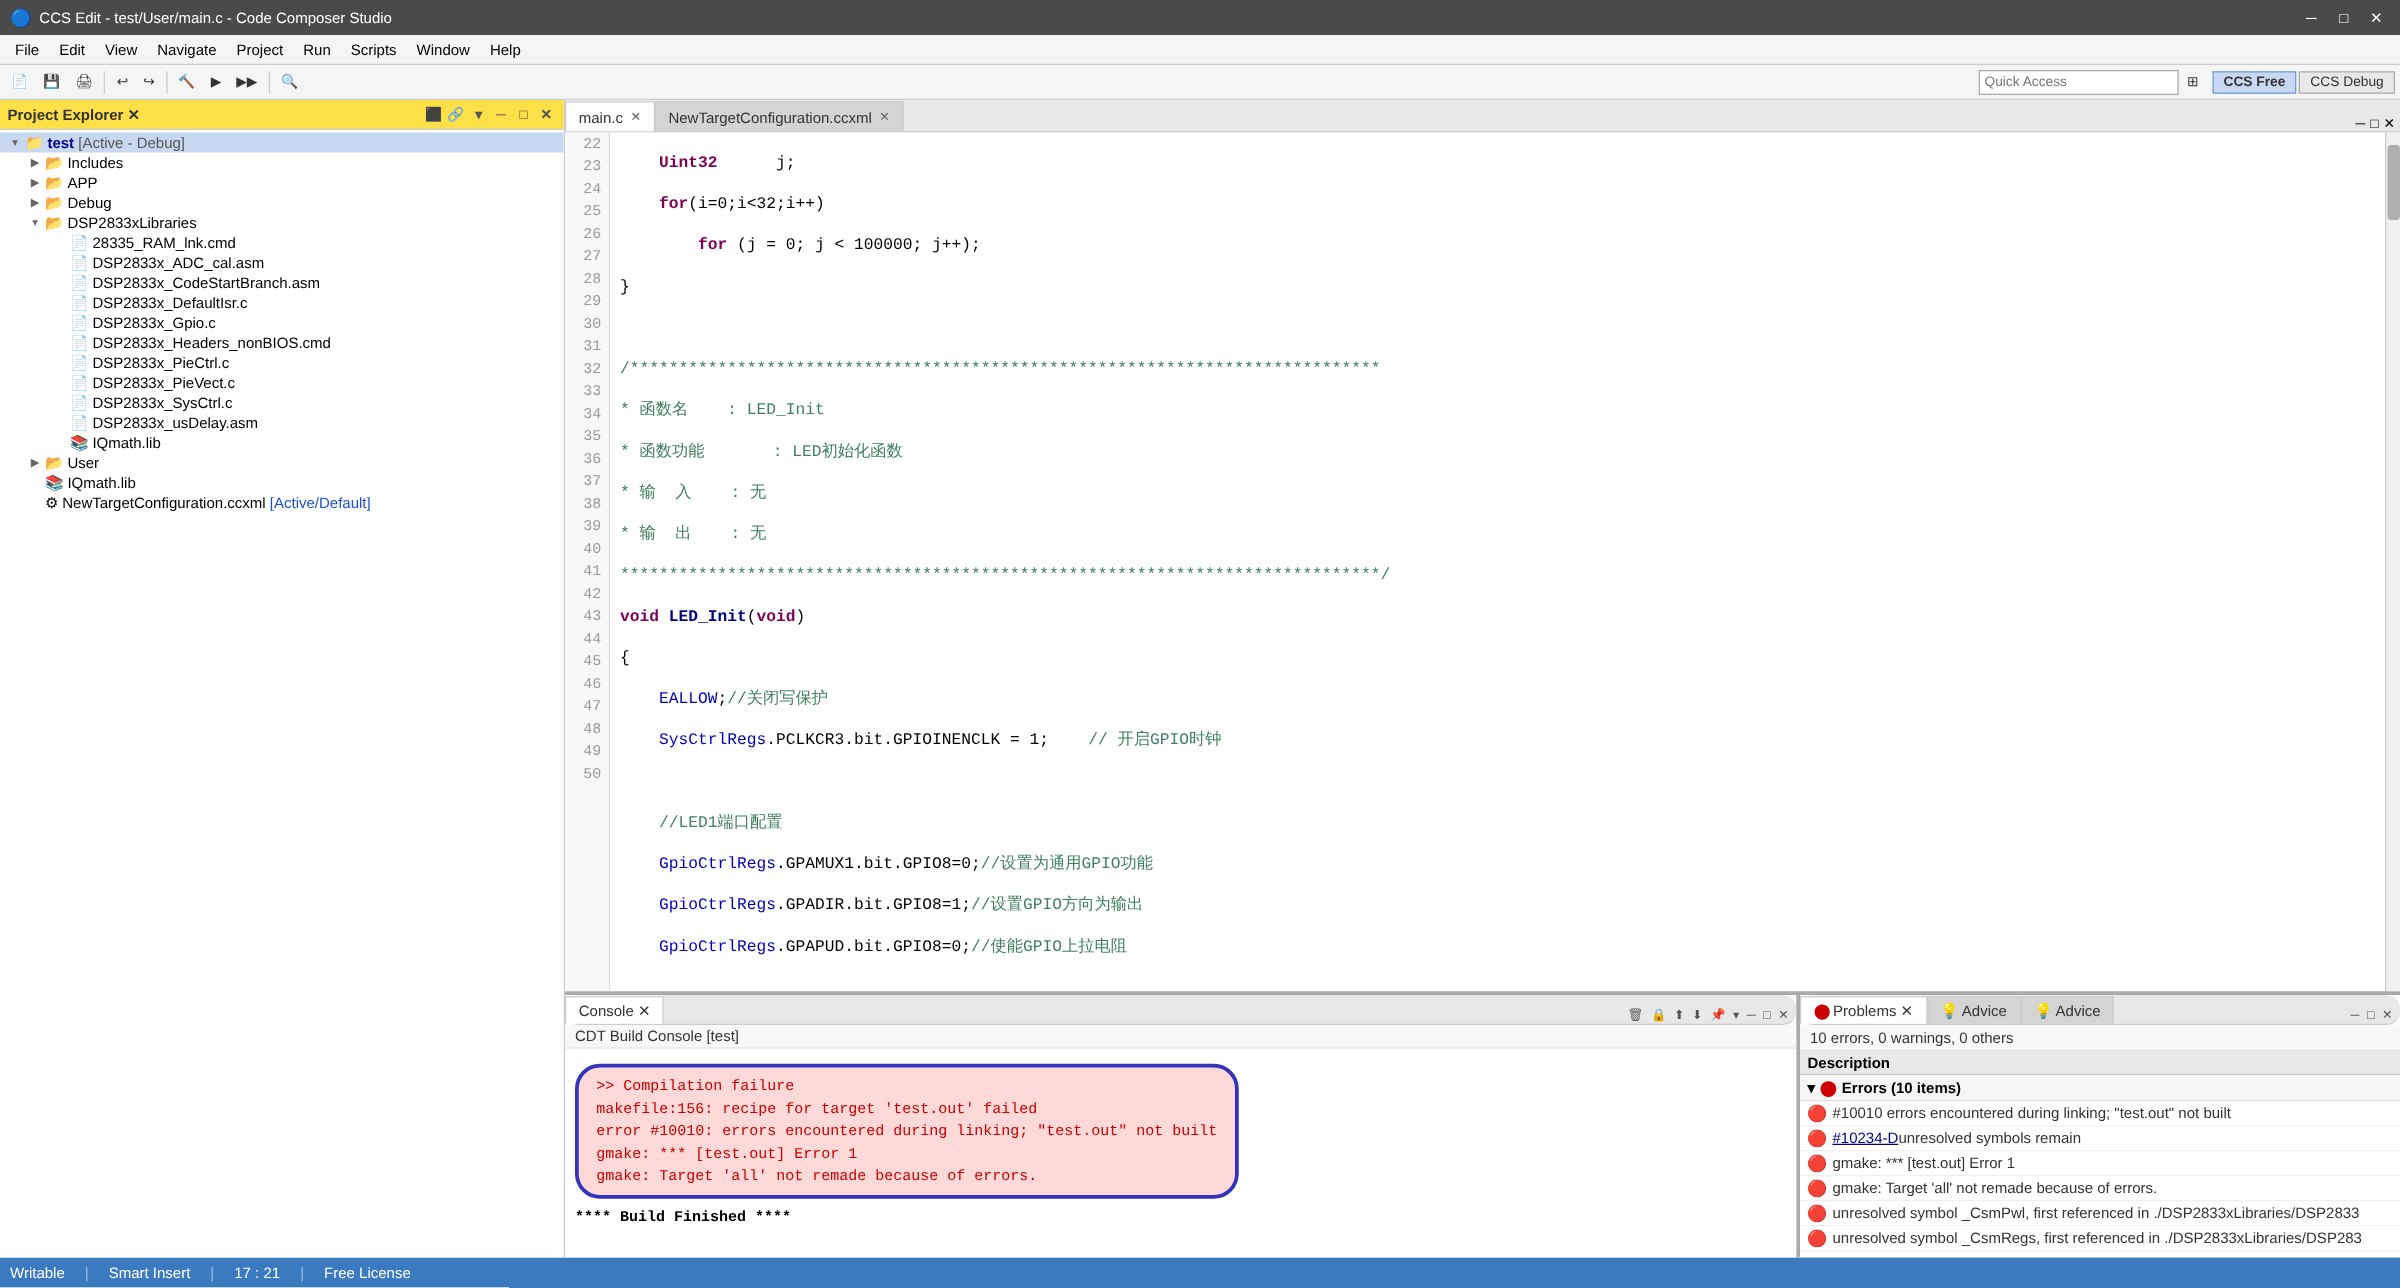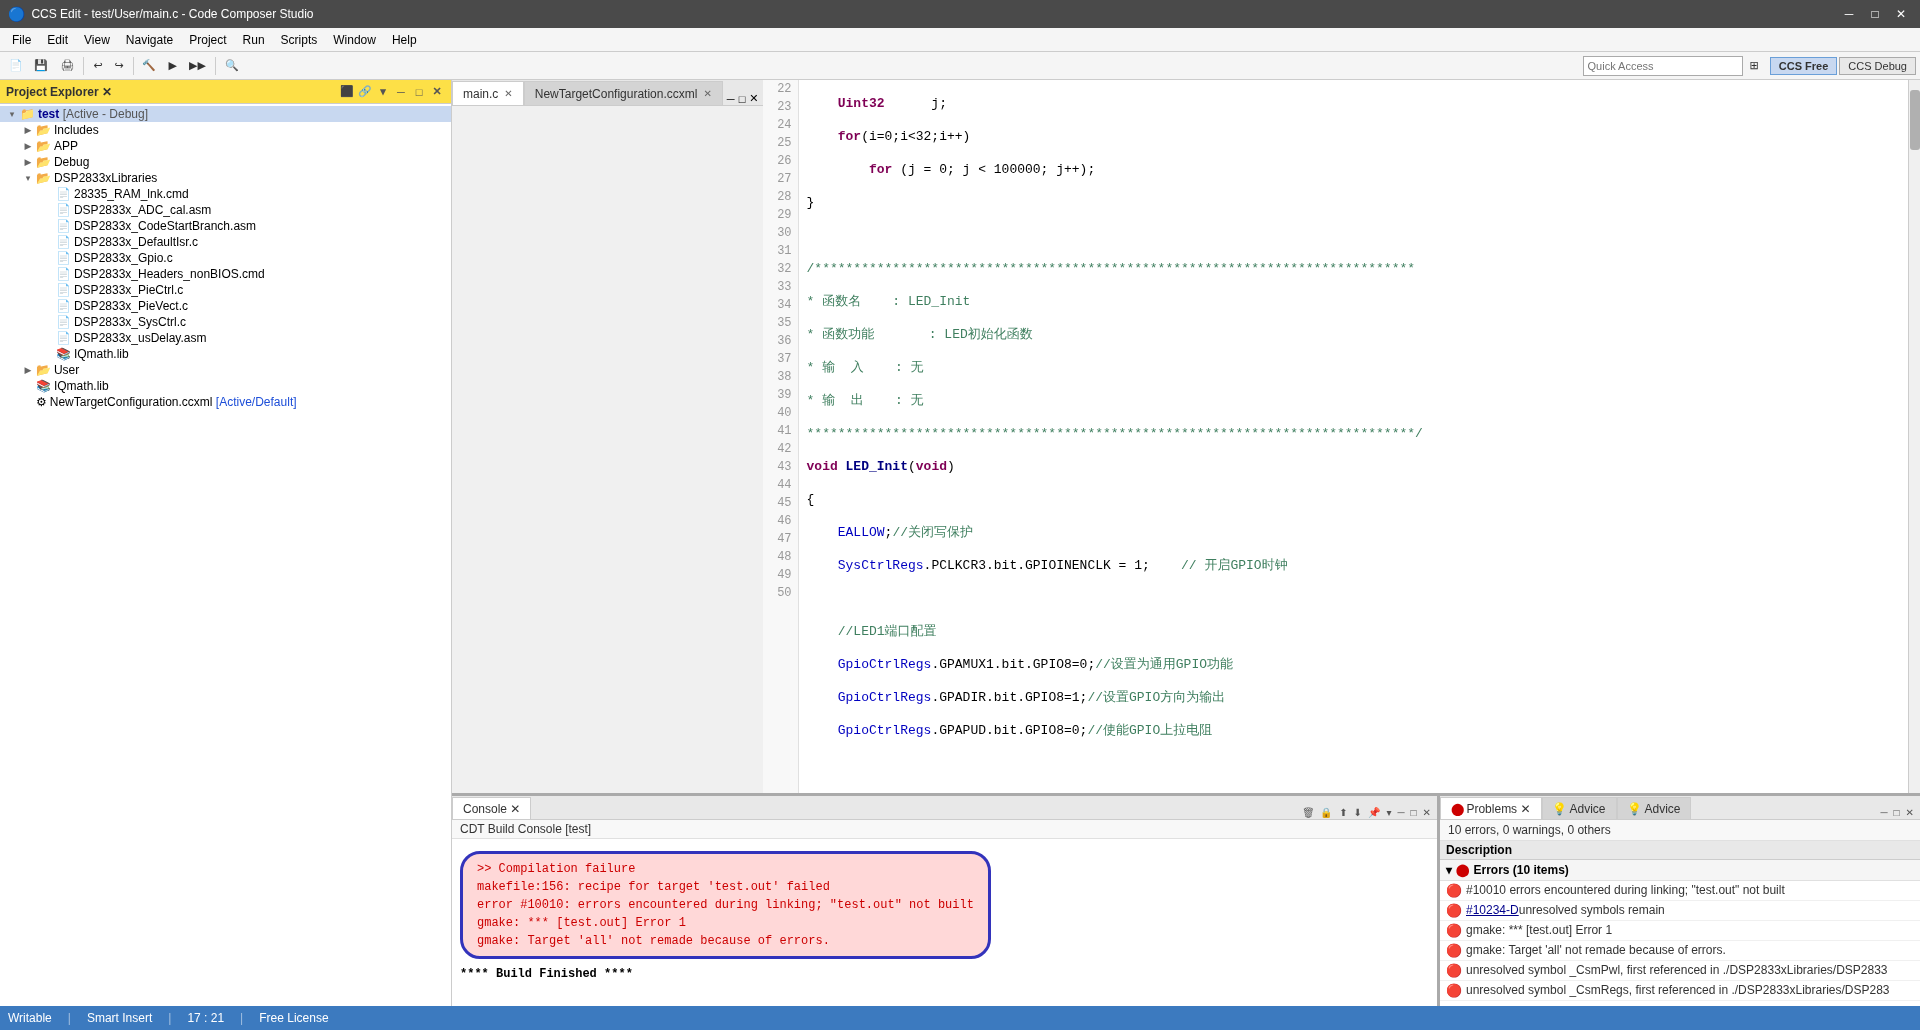--- a/index.html
+++ b/index.html
@@ -137,21 +137,21 @@
       flex: 1;
       display: flex;
       flex-direction: column;
       overflow: hidden;
     }
 
     
     #editor-area {
       flex: 1;
       display: flex;
-      flex-direction: row;
+      flex-direction: column;
       overflow: hidden;
       border-bottom: 3px solid #aaa;
     }
 
     
     .tab-bar {
       display: flex;
       background: #e8e8e8;
       border-bottom: 1px solid #ccc;
       height: 26px;
@@ -228,20 +228,21 @@
       flex-direction: column;
       background: #fff;
     }
 
     .bottom-tab-bar {
       display: flex;
       background: #e8e8e8;
       border-bottom: 1px solid #ccc;
       height: 24px;
       align-items: flex-end;
+      border-radius: 11px;
     }
     .bottom-tab {
       display: flex;
       align-items: center;
       padding: 2px 10px;
       background: #d4d4d4;
       border: 1px solid #ccc;
       border-bottom: none;
       cursor: pointer;
       font-size: 12px;

